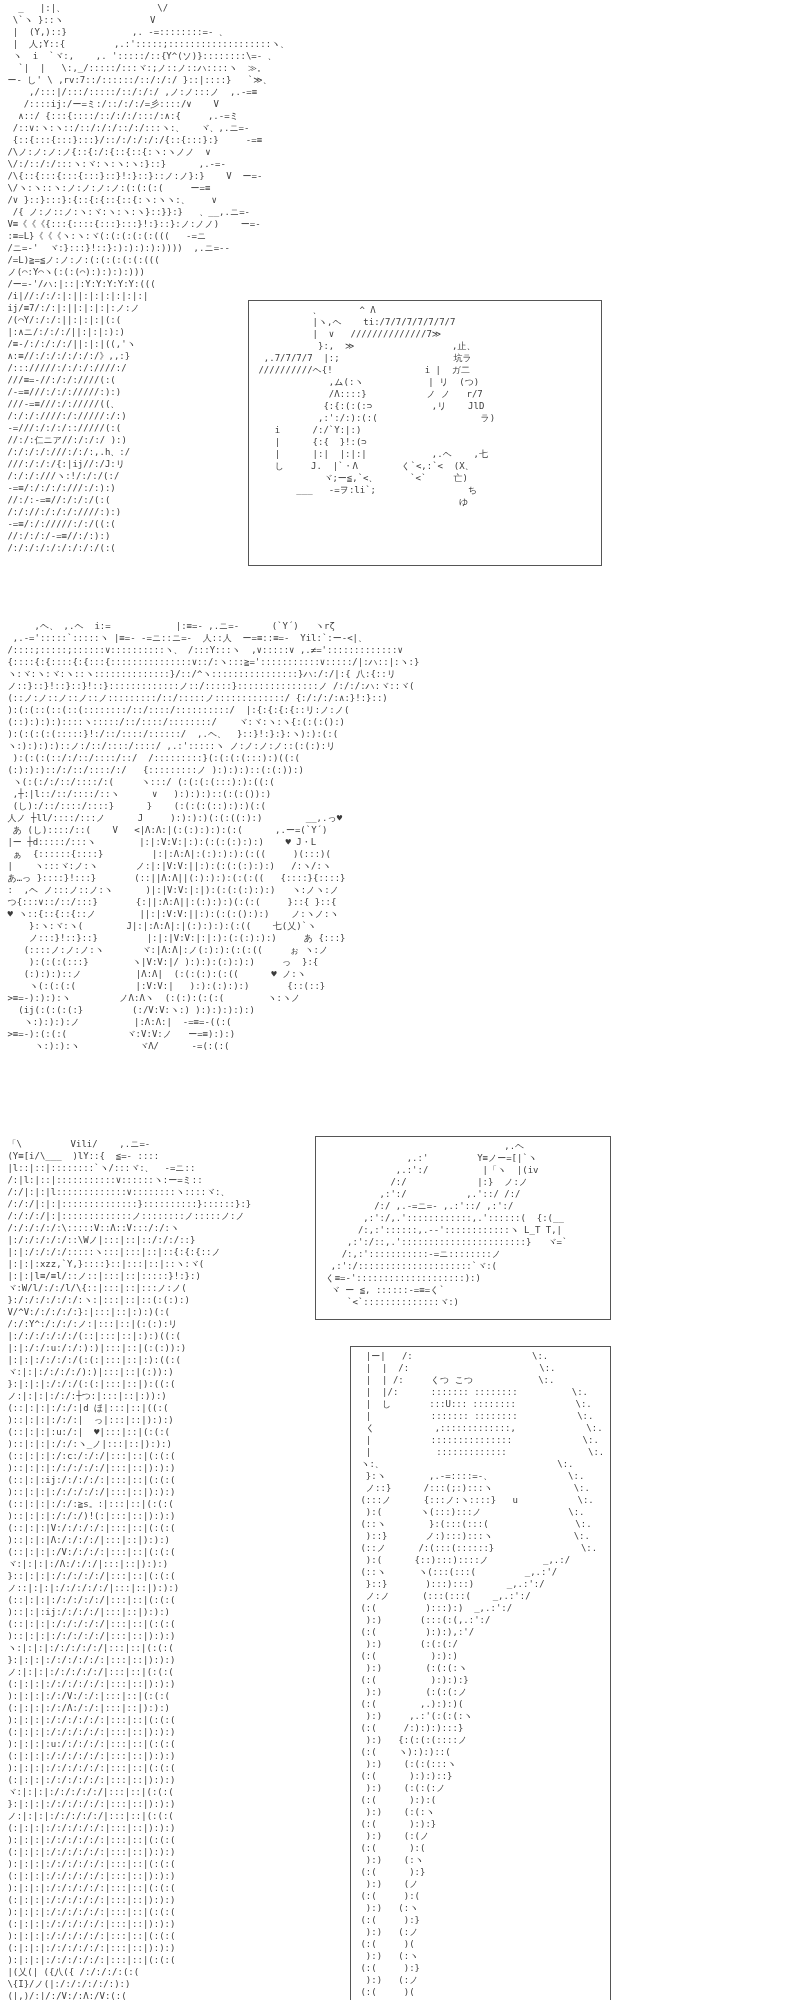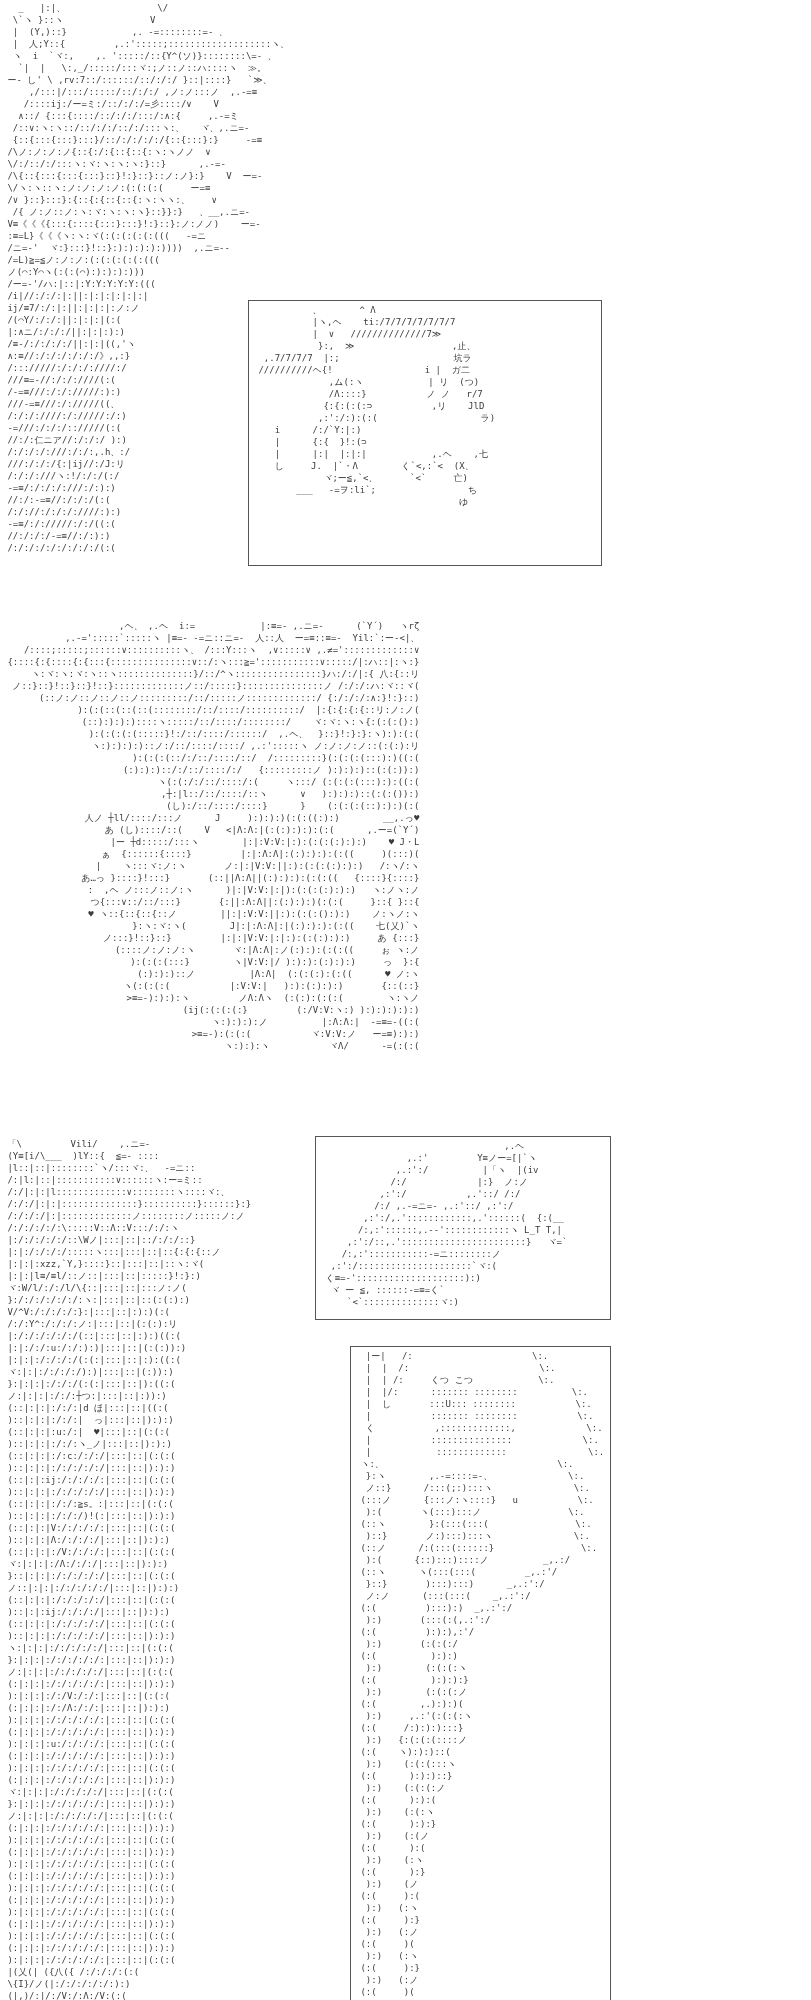--- a/index.html
+++ b/index.html
@@ -25,21 +25,21 @@
   .inset {
     position: absolute;
     background: #ffffff;
     border: 1px solid #555555;
     overflow: hidden;
     z-index: 5;
   }
   .inset .aa { position: absolute; left: 4px; top: 3px; }
   #p1-art  { left: 2px;  top: 2px;    z-index: 1; }
   #p1-box  { left: 248px; top: 300px; width: 352px; height: 264px; }
-  #p2-art  { left: 2px;  top: 620px;  z-index: 1; text-align: right; }
+  #p2-art  { left: 2px;  top: 620px;  z-index: 1; }
   #p3-art  { left: 2px;  top: 1100px; z-index: 1; }
   #p3-boxA { left: 315px; top: 1136px; width: 294px; height: 182px; }
   #p3-boxB { left: 350px; top: 1346px; width: 259px; height: 660px; }
 </style>
 </head>
 <body style="background: rgb(255, 255, 255);">
 
 <div class="canvas">
 
   <pre class="aa" id="p1-art" style="color: rgb(59, 59, 59);">   _   |:|、                 \/

